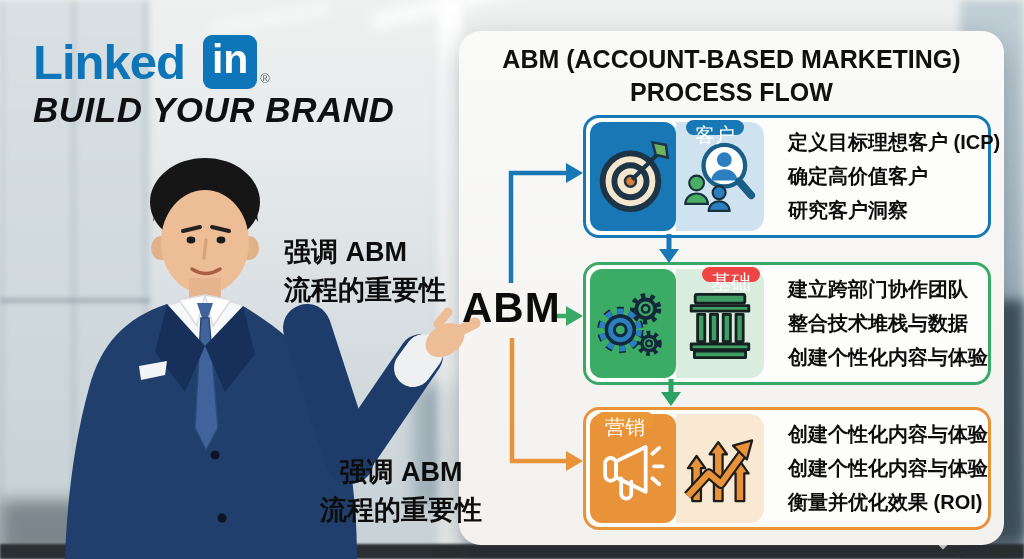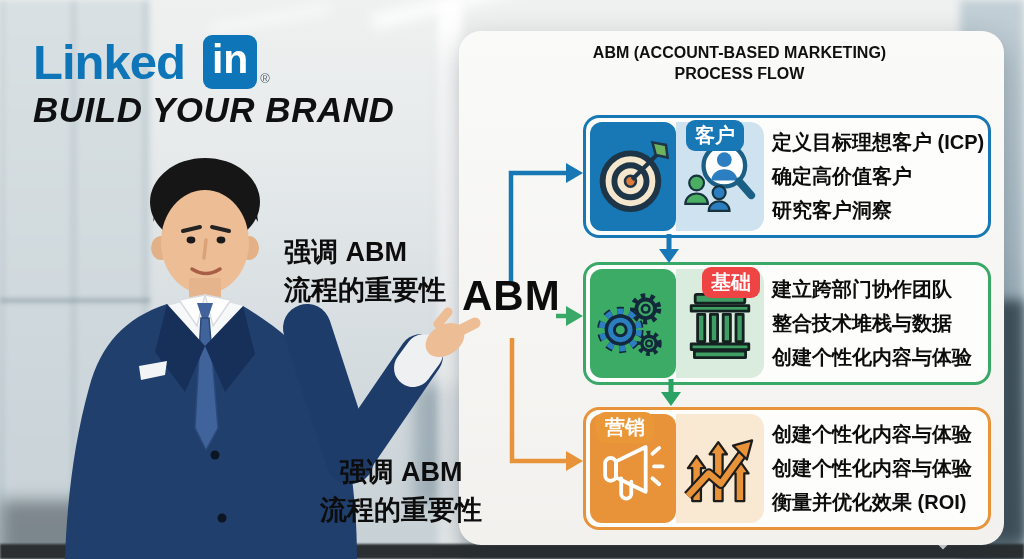--- a/index.html
+++ b/index.html
@@ -32,51 +32,51 @@
   .logo-word{font-size:49px;font-weight:800;color:#0e76b8;letter-spacing:-1px;text-align:center;}
   .logo-badge{display:inline-block;margin-left:18px;background:#0e76b8;color:#fff;
     font-size:41px;font-weight:800;line-height:1;padding:4px 9px 9px 9px;border-radius:9px;}
   .logo-reg{font-size:13px;color:#5a6b74;align-self:flex-end;margin:0 0 4px 3px;}
   .tagline{left:33px;top:90px;z-index:25;font-size:35px;font-weight:800;color:#0f1012;letter-spacing:.5px;font-style:italic;}
 
   
   .note{z-index:26;font-weight:800;color:#0d0d0d;font-size:27px;line-height:1.4;}
   .note-upper{left:284px;top:234px;}
   .note-lower{left:316px;top:454px;text-align:center;width:170px;}
-  .abm-label{left:462px;top:272px;z-index:45;font-size:42px;font-weight:800;color:#0c0c0c;letter-spacing:1px;}
+  .abm-label{left:462px;top:284px;z-index:45;font-size:42px;font-weight:800;color:#0c0c0c;letter-spacing:1px;}
 
   
   .panel{left:459px;top:31px;width:545px;height:514px;z-index:10;
     background:linear-gradient(180deg,#fafaf8,#f2f1ee);border-radius:22px;
     box-shadow:0 12px 30px rgba(30,40,50,.30);}
   .panel-notch{left:930px;top:518px;width:26px;height:26px;background:#f2f1ee;
     transform:rotate(45deg);z-index:9;}
   .panel-title{position:absolute;left:0;top:12px;width:100%;text-align:center;
-    font-size:16px;font-weight:800;color:#101010;line-height:1.3;padding-left:8px;}
+    font-size:25px;font-weight:800;color:#101010;line-height:1.3;}
 
   
   .step{position:absolute;left:124px;width:402px;height:117px;background:#fdfdfc;
     border-radius:16px;display:flex;align-items:stretch;z-index:12;}
   .step1{top:84px;border:3px solid #1778b5;}
   .step2{top:231px;border:3px solid #3aa968;}
   .step3{top:376px;border:3px solid #e8923a;}
   .icon-left{width:86px;margin:4px 0 4px 4px;border-radius:12px;flex:none;
     display:flex;align-items:center;justify-content:center;}
   .step1 .icon-left{background:#1778b5;}
   .step2 .icon-left{background:#3cab66;}
   .step3 .icon-left{background:#e8923a;}
   .icon-mid{width:88px;margin:4px 0;border-radius:0 14px 14px 0;flex:none;
     display:flex;align-items:center;justify-content:center;}
   .step1 .icon-mid{background:#cfe2ef;}
   .step2 .icon-mid{background:#d9ecdd;}
   .step3 .icon-mid{background:#f9e8d2;}
   .step-lines{flex:1;display:flex;flex-direction:column;justify-content:center;
-    padding-left:8px;gap:7px;font-size:20px;font-weight:800;color:#0d0d0d;white-space:nowrap;}
-  .badge{position:absolute;top:2px;height:31px;line-height:31px;padding:0 9px;
-    border-radius:9px;color:#fff;font-size:20px;font-weight:700;z-index:14;}
+    padding-left:24px;gap:7px;font-size:20px;font-weight:800;color:#0d0d0d;white-space:nowrap;}
+  .badge{position:absolute;top:2px;height:15px;line-height:31px;padding:0 9px;
+    border-radius:9px;color:#fff;font-size:20px;font-weight:400;z-index:14;}
   .step1 .badge{left:100px;background:#1778b5;}
   .step2 .badge{left:100px;background:#ef4444;margin-left:16px;}
   .step3 .badge{left:10px;background:#ea9738;}
 
   
   .overlay{left:0;top:0;width:1024px;height:559px;z-index:40;pointer-events:none;}
 
   .man{left:55px;top:128px;z-index:20;overflow:visible;}
 </style>
 </head>

